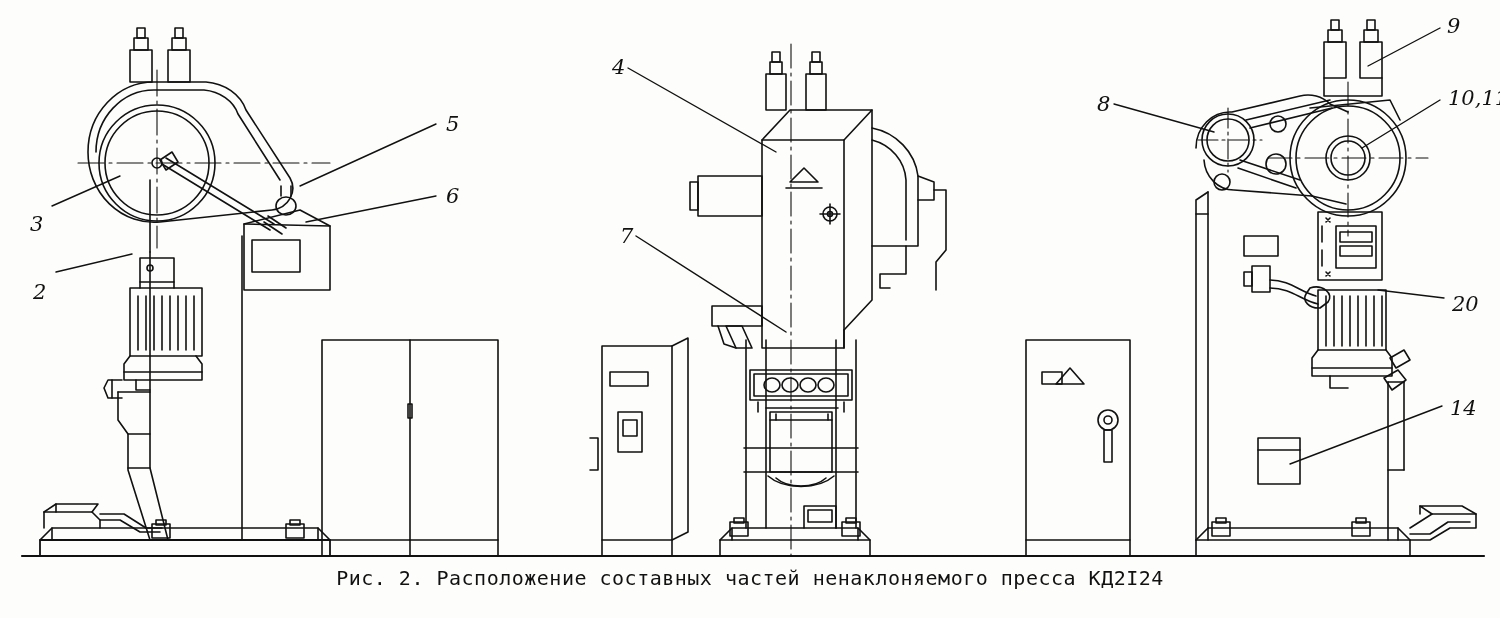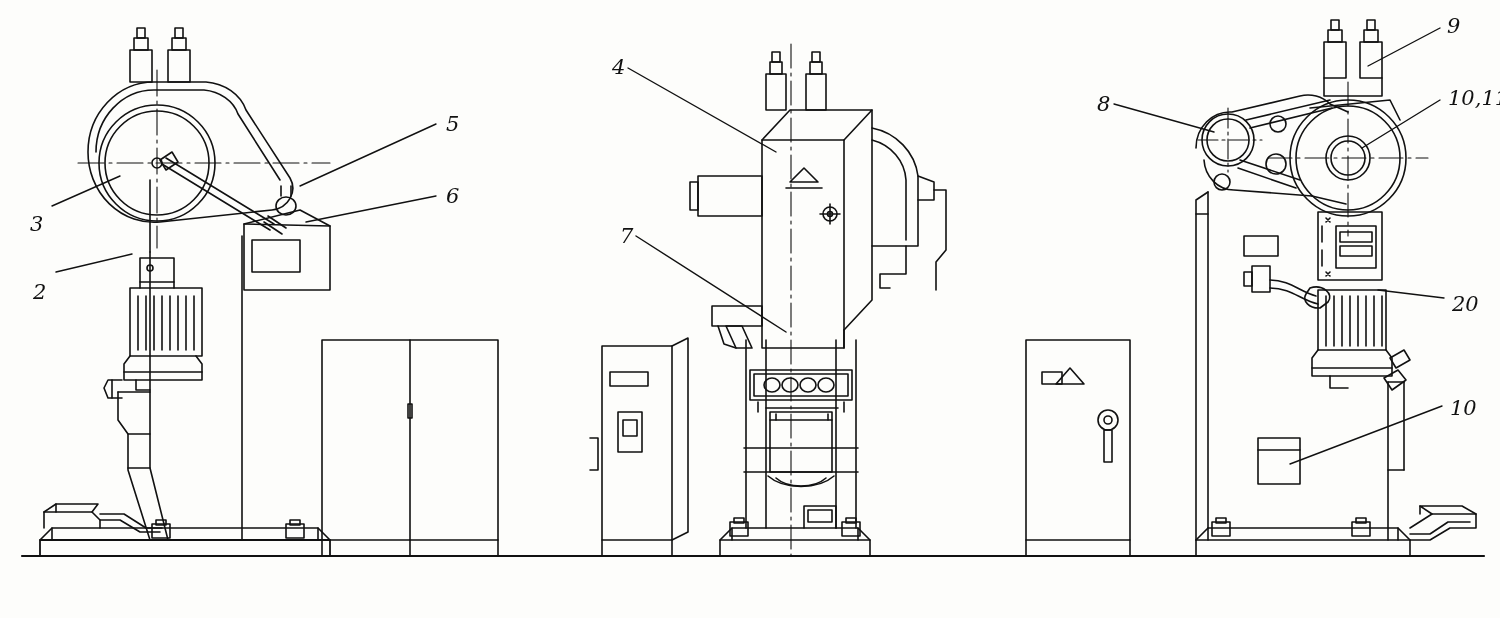--- a/index.html
+++ b/index.html
@@ -346,16 +346,17 @@
   <div class="lbl" style="left:30px; top:212px;">3</div>
   <div class="lbl" style="left:33px; top:280px;">2</div>
   <div class="lbl" style="left:446px; top:112px;">5</div>
   <div class="lbl" style="left:446px; top:184px;">6</div>
   <div class="lbl" style="left:612px; top:55px;">4</div>
   <div class="lbl" style="left:620px; top:224px;">7</div>
   <div class="lbl" style="left:1097px; top:92px;">8</div>
   <div class="lbl" style="left:1447px; top:14px;">9</div>
   <div class="lbl" style="left:1448px; top:86px;">10,11</div>
   <div class="lbl" style="left:1452px; top:292px;">20</div>
-  <div class="lbl" style="left:1450px; top:396px;">10</div>
-
+  <div class="lbl" style="left:1450px; top:396px;">14</div>
+
+  <div class="caption">Рис. 2. Расположение составных частей ненаклоняемого пресса КД2I24</div>
 
 </div>
 
 </body></html>

